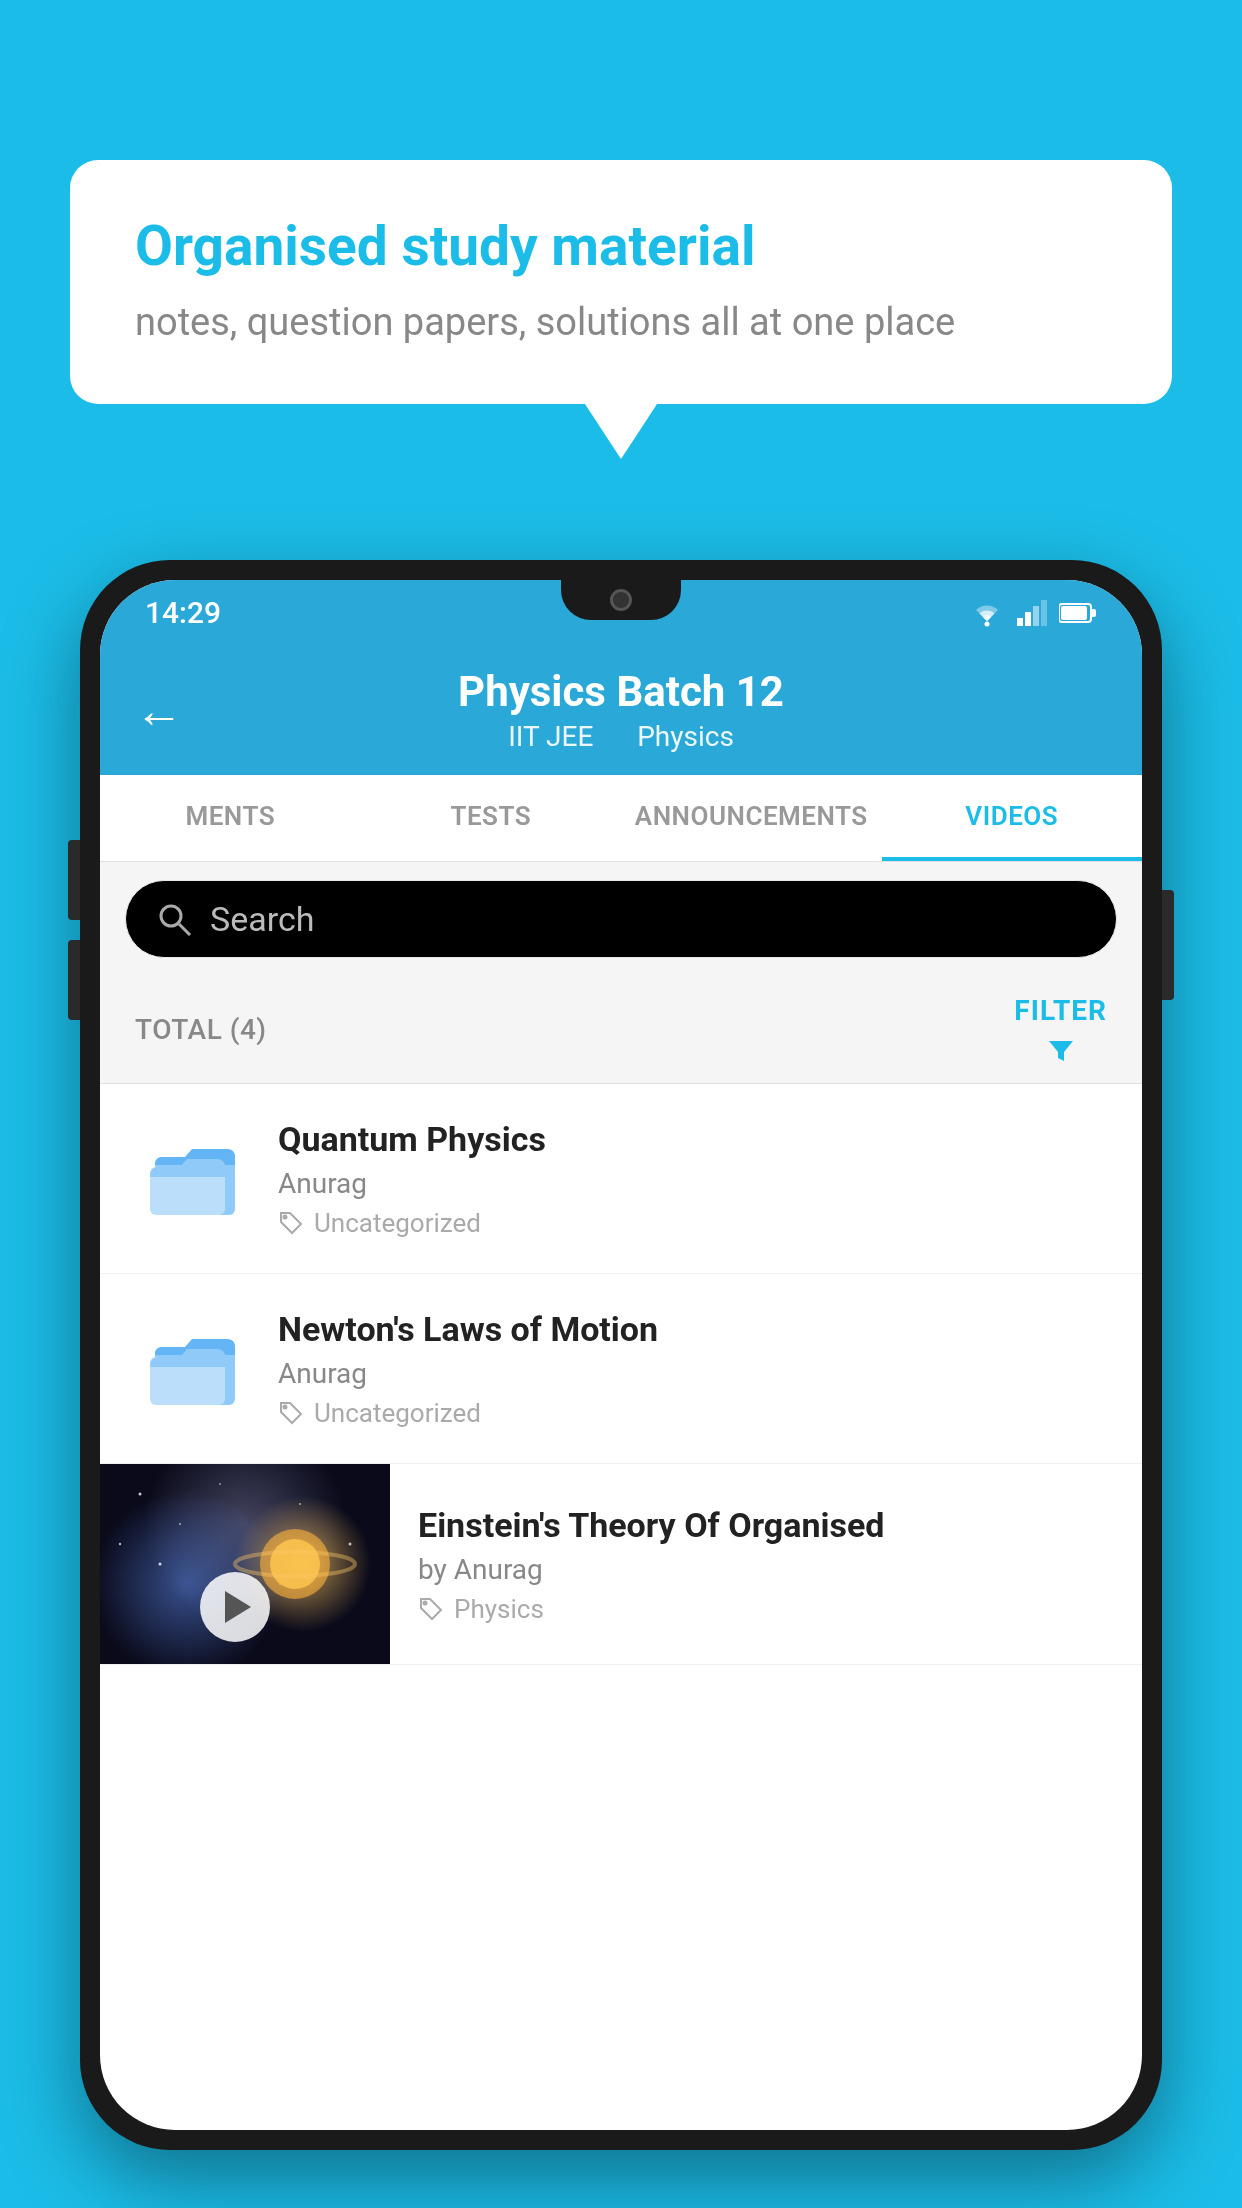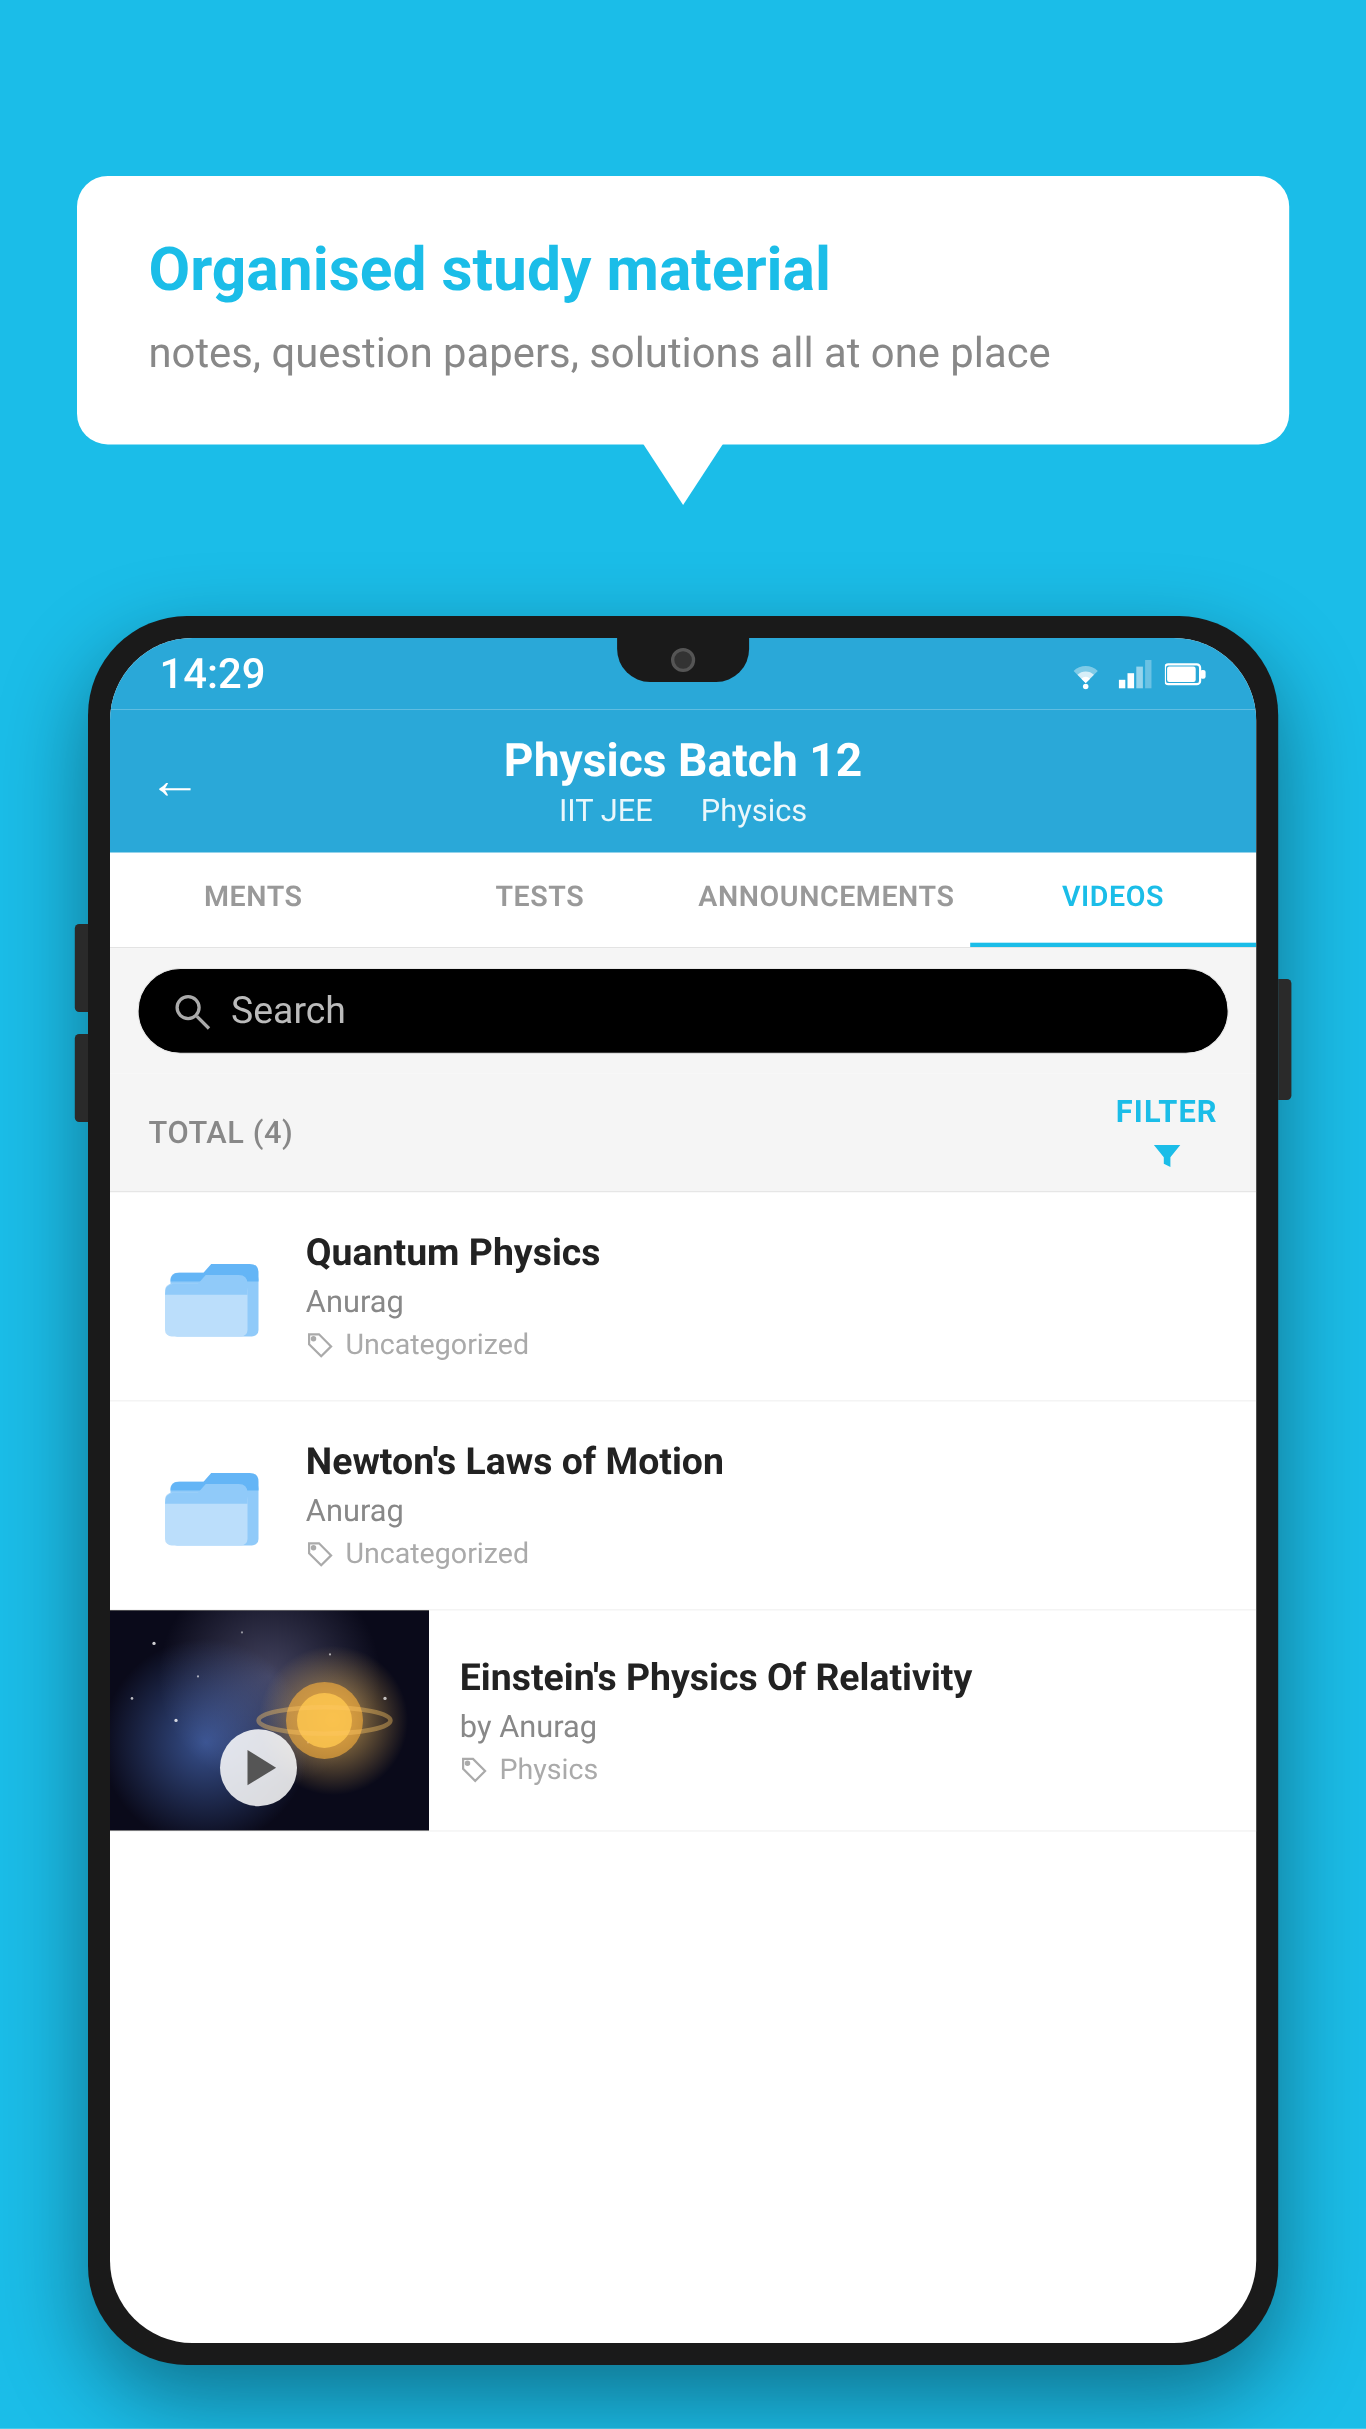--- a/index.html
+++ b/index.html
@@ -83,21 +83,21 @@
       height: 65px;
       display: flex;
       align-items: center;
       justify-content: space-between;
       padding: 0 45px;
       position: relative;
     }
 
     .status-bar-time {
       color: white;
-      font-size: 38px;
+      font-size: 30px;
       font-weight: 500;
     }
 
     .status-bar-right {
       display: flex;
       align-items: center;
       gap: 12px;
     }
 
     .notch {
@@ -557,21 +557,21 @@
                 <circle cx="195" cy="100" r="35" fill="rgba(255,180,60,0.6)"></circle>
                 <circle cx="195" cy="100" r="25" fill="rgba(255,200,80,0.8)"></circle>
                 <ellipse cx="195" cy="100" rx="60" ry="12" fill="none" stroke="rgba(255,200,100,0.4)" stroke-width="4"></ellipse>
               </svg>
             </div>
             <div class="play-button">
               <div class="play-triangle"></div>
             </div>
           </div>
           <div class="thumb-info">
-            <div class="thumb-title">Einstein's Physics Of Relativity</div>
+            <div class="thumb-title">Einstein's Theory Of Organised</div>
             <div class="thumb-author">by Anurag</div>
             <div class="thumb-tag">
               <svg width="26" height="26" viewBox="0 0 26 26" fill="none" stroke="#aaa" stroke-width="2">
                 <path d="M3 3h9l11 11-9 9L3 12V3z"></path>
                 <circle cx="7" cy="7" r="1.5" fill="#aaa"></circle>
               </svg>
               <span>Physics</span>
             </div>
           </div>
         </div>

